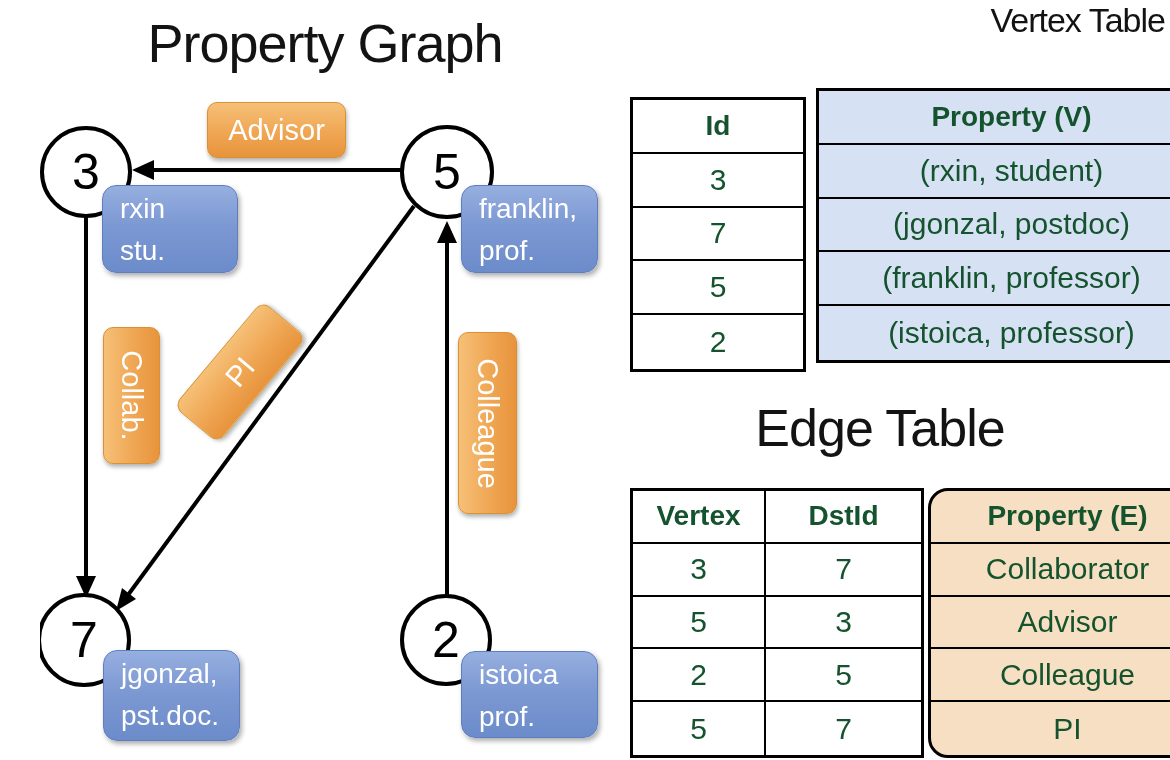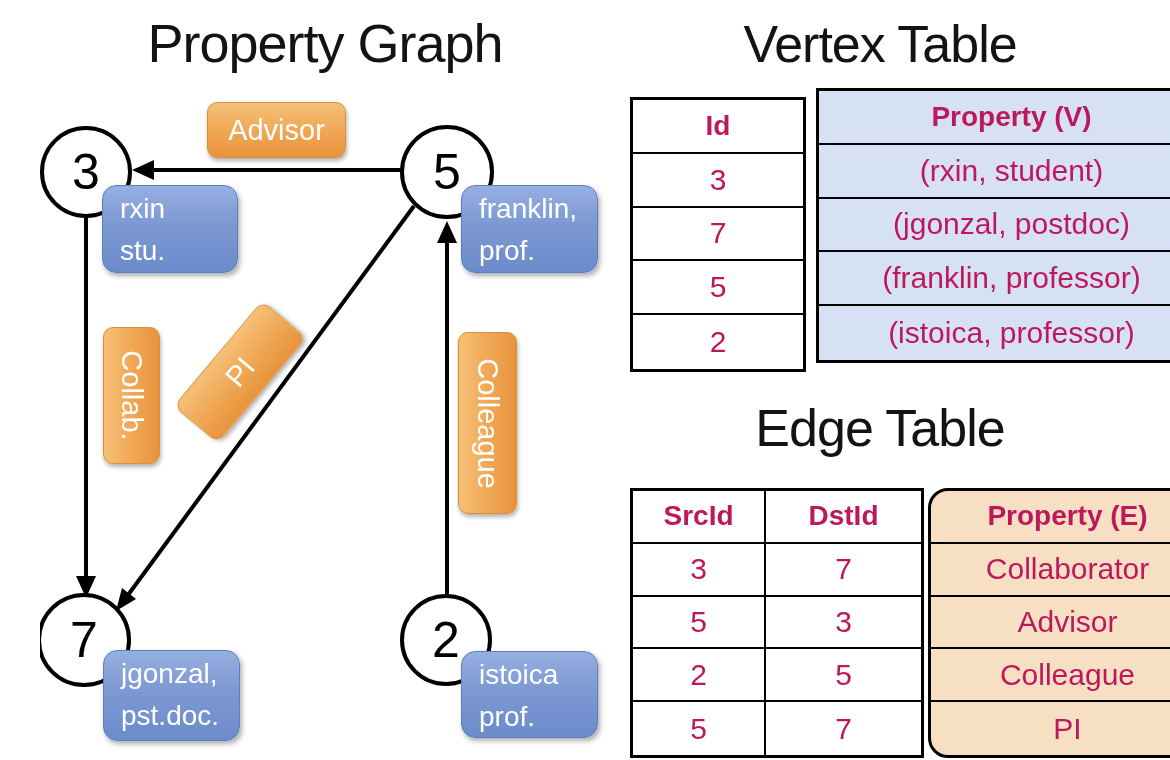--- a/index.html
+++ b/index.html
@@ -2,21 +2,21 @@
 <html><head>
 <meta charset="utf-8">
 <style>
   html,body { margin:0; padding:0; background:#ffffff; }
   .canvas {
     position:relative; width:1170px; height:760px; background:#ffffff;
     font-family:"Liberation Sans", sans-serif; overflow:hidden; color:#111;margin-left:40px;
   }
   .title { position:absolute; text-align:center; color:#131313; font-weight:400; letter-spacing:-1px; }
   .pg-title { left:0;   top:12px;  width:570px; font-size:54px; }
-  .vt-title { left:555px; top:14px;  width:570px; font-size:52px; }
+  .vt-title { left:555px; top:1px;  width:570px; font-size:34px;text-align:right; }
   .et-title { left:555px; top:398px; width:570px; font-size:52px; }
 
   .graph-svg { position:absolute; left:0; top:0; }
 
   
   .orange-label {
     position:absolute; display:flex; align-items:center; justify-content:center;
     background:linear-gradient(180deg,#f6c078 0%, #efa653 55%, #e8933c 100%);
     border:1px solid #d9922f; border-radius:10px;
     box-shadow:1px 3px 4px rgba(0,0,0,0.30);
@@ -53,21 +53,21 @@
   .num-7 { left:0px;   top:596px; }
   .num-2 { left:362px; top:596px; }
 
   
   .subtable {
     position:absolute; box-sizing:border-box; border:3px solid #000;
     display:grid; grid-template-rows:repeat(5, 1fr);
   }
   .trow, .gcell {
     display:flex; align-items:center; justify-content:center;
-    font-size:30px; color:#be185d; border-bottom:2px solid #000;
+    font-size:30px; color:#14532d; border-bottom:2px solid #000;
   }
   .trow:last-child, .gcell.lastrow { border-bottom:none; }
   .hdr { font-weight:bold; font-size:28px; }
 
   .vt-id   { left:590px; top:97px;  width:176px; height:275px; background:#fff; }
   .vt-prop { left:776px; top:88px;  width:391px; height:275px; background:#d7e1f4; }
 
   .et-ids  { left:590px; top:488px; width:294px; height:270px; background:#fff;
              grid-template-columns:133px 1fr; }
   .et-prop { left:888px; top:488px; width:279px; height:270px; background:#f6dfc3;border-radius:20px; }
@@ -147,21 +147,21 @@
 
   <div class="subtable vt-prop">
     <div class="trow hdr">Property (V)</div>
     <div class="trow">(rxin, student)</div>
     <div class="trow">(jgonzal, postdoc)</div>
     <div class="trow">(franklin, professor)</div>
     <div class="trow">(istoica, professor)</div>
   </div>
 
   <div class="subtable et-ids">
-    <div class="gcell hdr bR">SrcId</div>
+    <div class="gcell hdr bR">Vertex</div>
     <div class="gcell hdr">DstId</div>
     <div class="gcell bR">3</div>
     <div class="gcell">7</div>
     <div class="gcell bR">5</div>
     <div class="gcell">3</div>
     <div class="gcell bR">2</div>
     <div class="gcell">5</div>
     <div class="gcell bR lastrow">5</div>
     <div class="gcell lastrow">7</div>
   </div>

